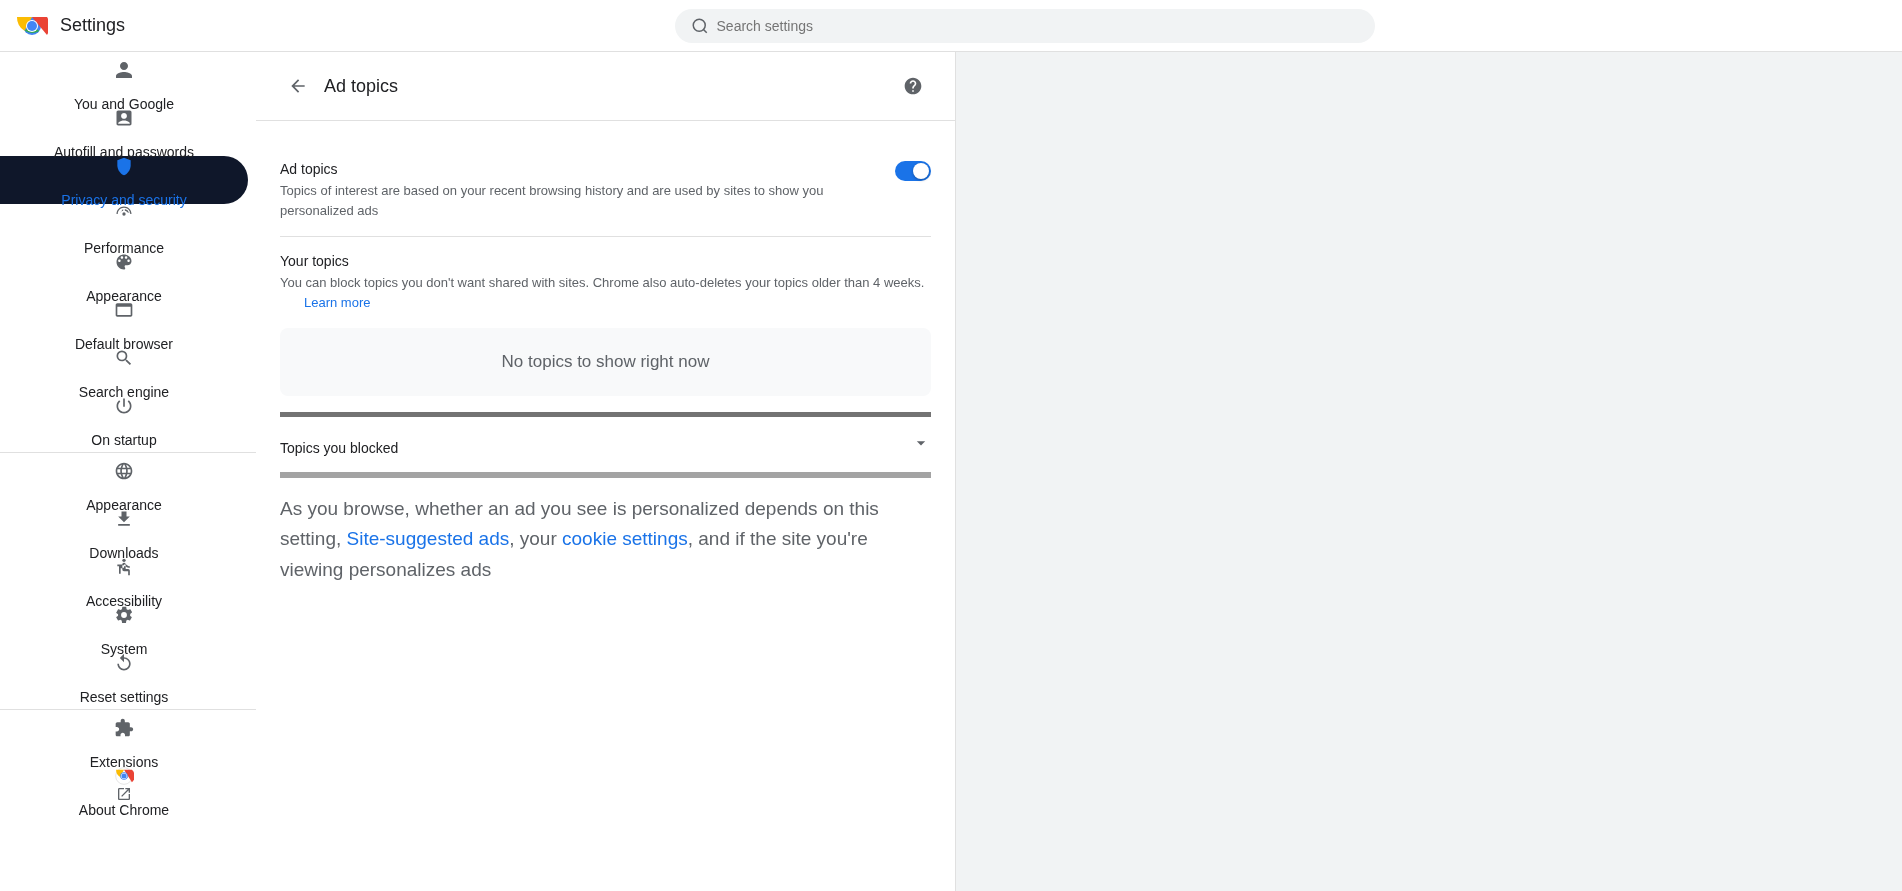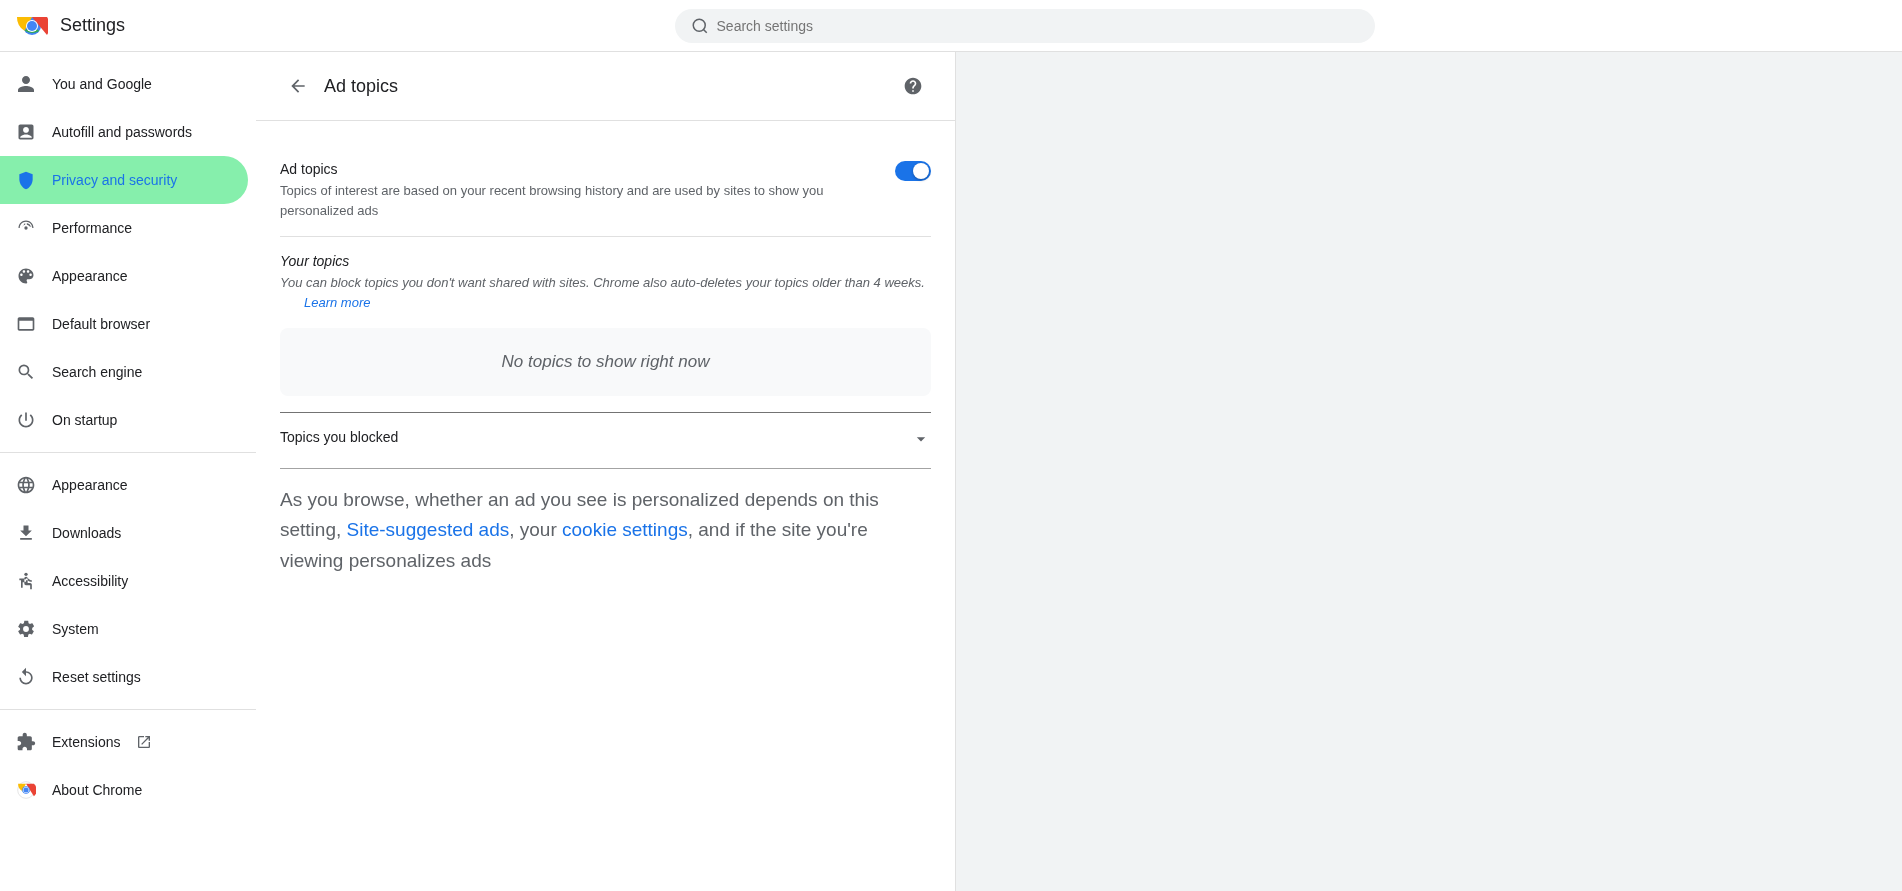--- a/index.html
+++ b/index.html
@@ -80,23 +80,24 @@
       display: flex;
       align-items: center;
       padding: 0 16px;
       height: 48px;
       cursor: pointer;
       border-radius: 0 24px 24px 0;
       margin-right: 8px;
       gap: 16px;
       color: #202124;
       font-size: 14px;
+      flex-direction: column;
     }
     .sidebar-item.active {
-      background: #86efac;
+      background: #0f172a;
       color: #1a73e8;
     }
     .sidebar-item.active .sidebar-icon {
       color: #1a73e8;
     }
     .sidebar-icon {
       width: 20px;
       height: 20px;
       display: flex;
       align-items: center;
@@ -219,22 +220,21 @@
       border-radius: 50%;
       position: absolute;
       top: 2px;
       right: 2px;
       box-shadow: 0 1px 3px rgba(0,0,0,0.3);
     }
 
     
     .your-topics-section {
       padding: 16px 0;
-      border-bottom: 1px solid #737373;
-      font-style: italic;
+      border-bottom: 5px solid #737373;
     }
     .your-topics-title {
       font-size: 14px;
       font-weight: 500;
       color: #202124;
       margin-bottom: 4px;
     }
     .your-topics-desc {
       font-size: 13px;
       color: #5f6368;
@@ -252,24 +252,24 @@
       border-radius: 8px;
       padding: 24px;
       text-align: center;
       color: #5f6368;
       font-size: 17px;
     }
 
     
     .topics-blocked-row {
       display: flex;
-      align-items: flex-start;
+      align-items: flex-end;
       padding: 16px 0;
       cursor: pointer;
-      border-bottom: 1px solid #a3a3a3;
+      border-bottom: 6px solid #a3a3a3;
     }
     .topics-blocked-label {
       flex: 1;
       font-size: 14px;
       color: #202124;
     }
     .chevron-icon {
       color: #5f6368;
     }
 

